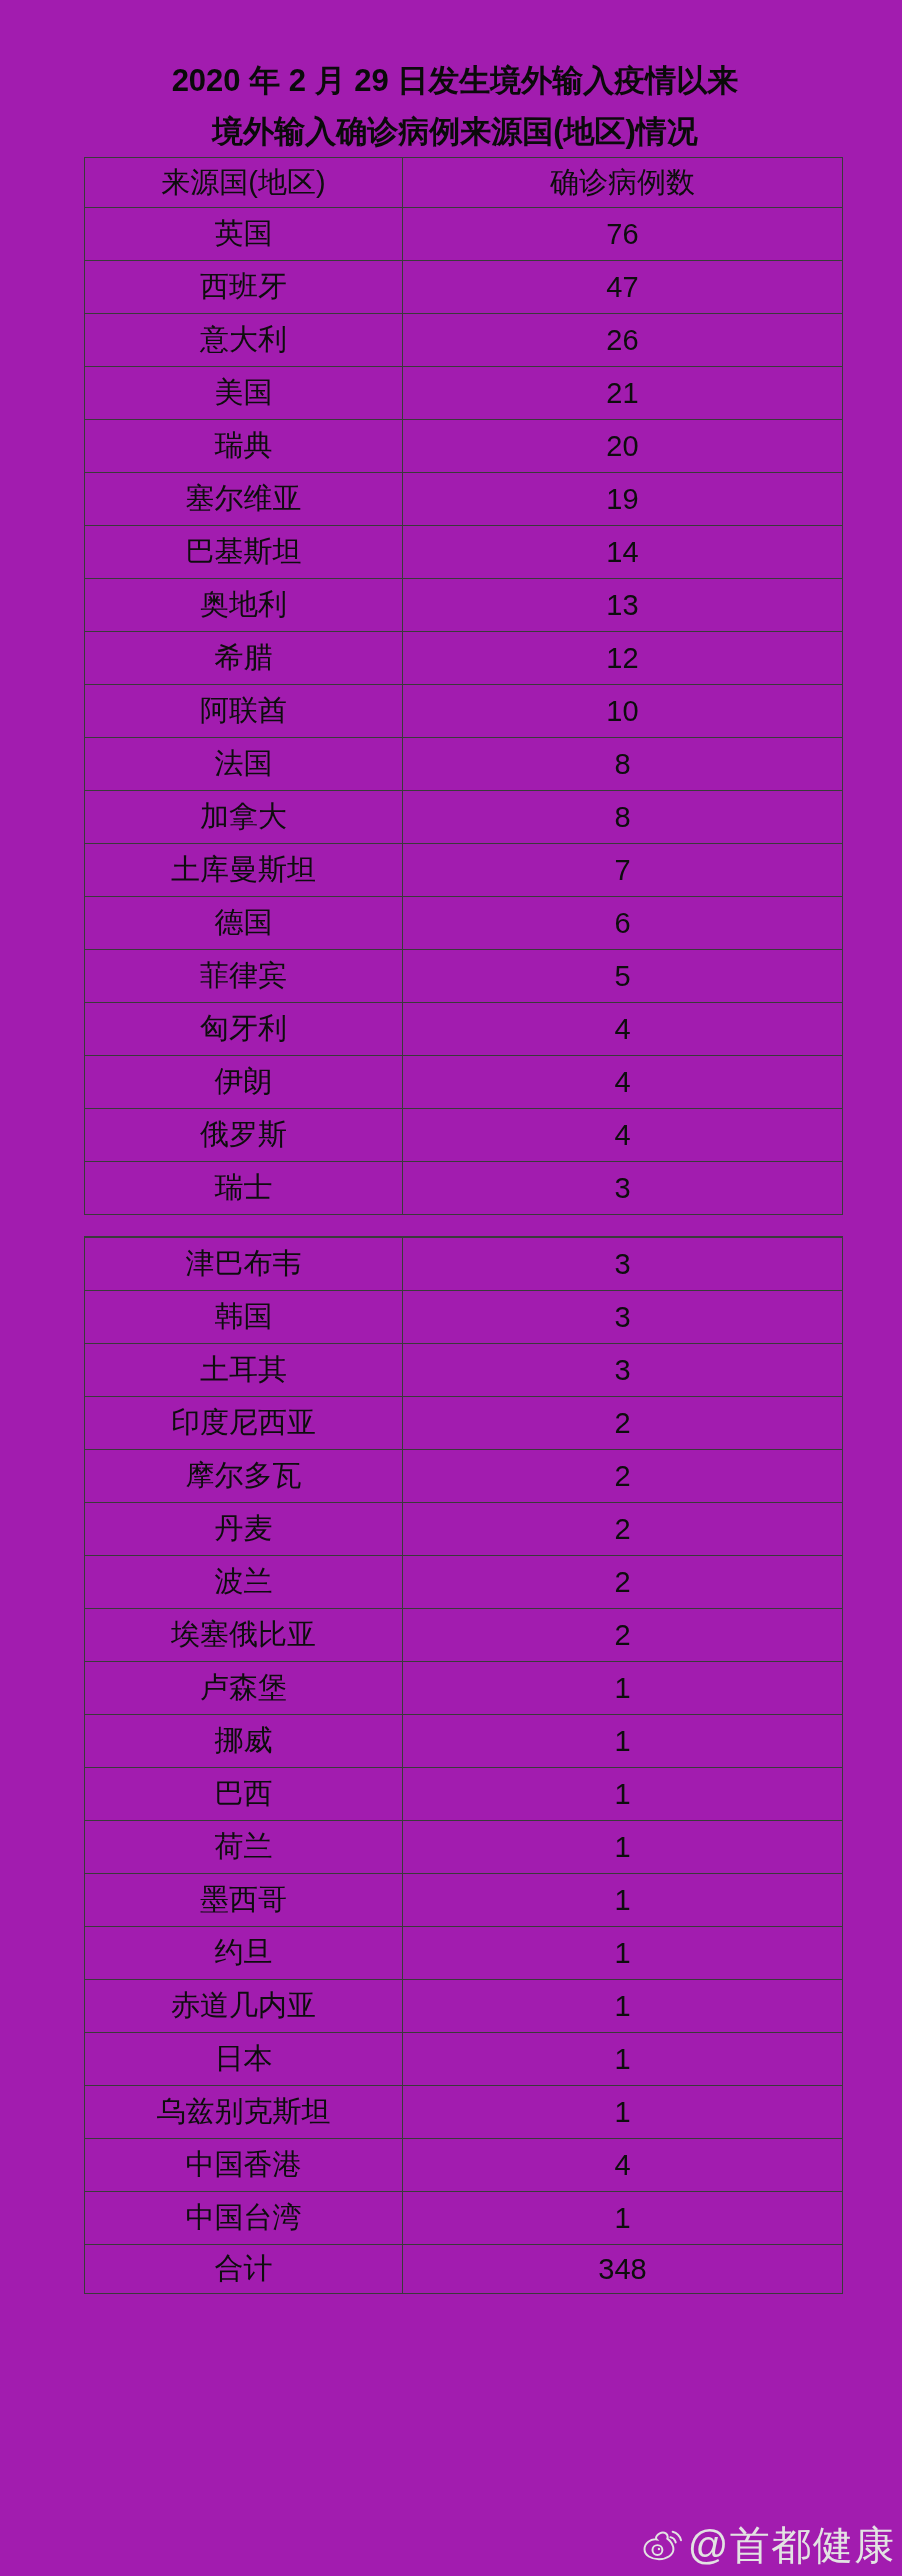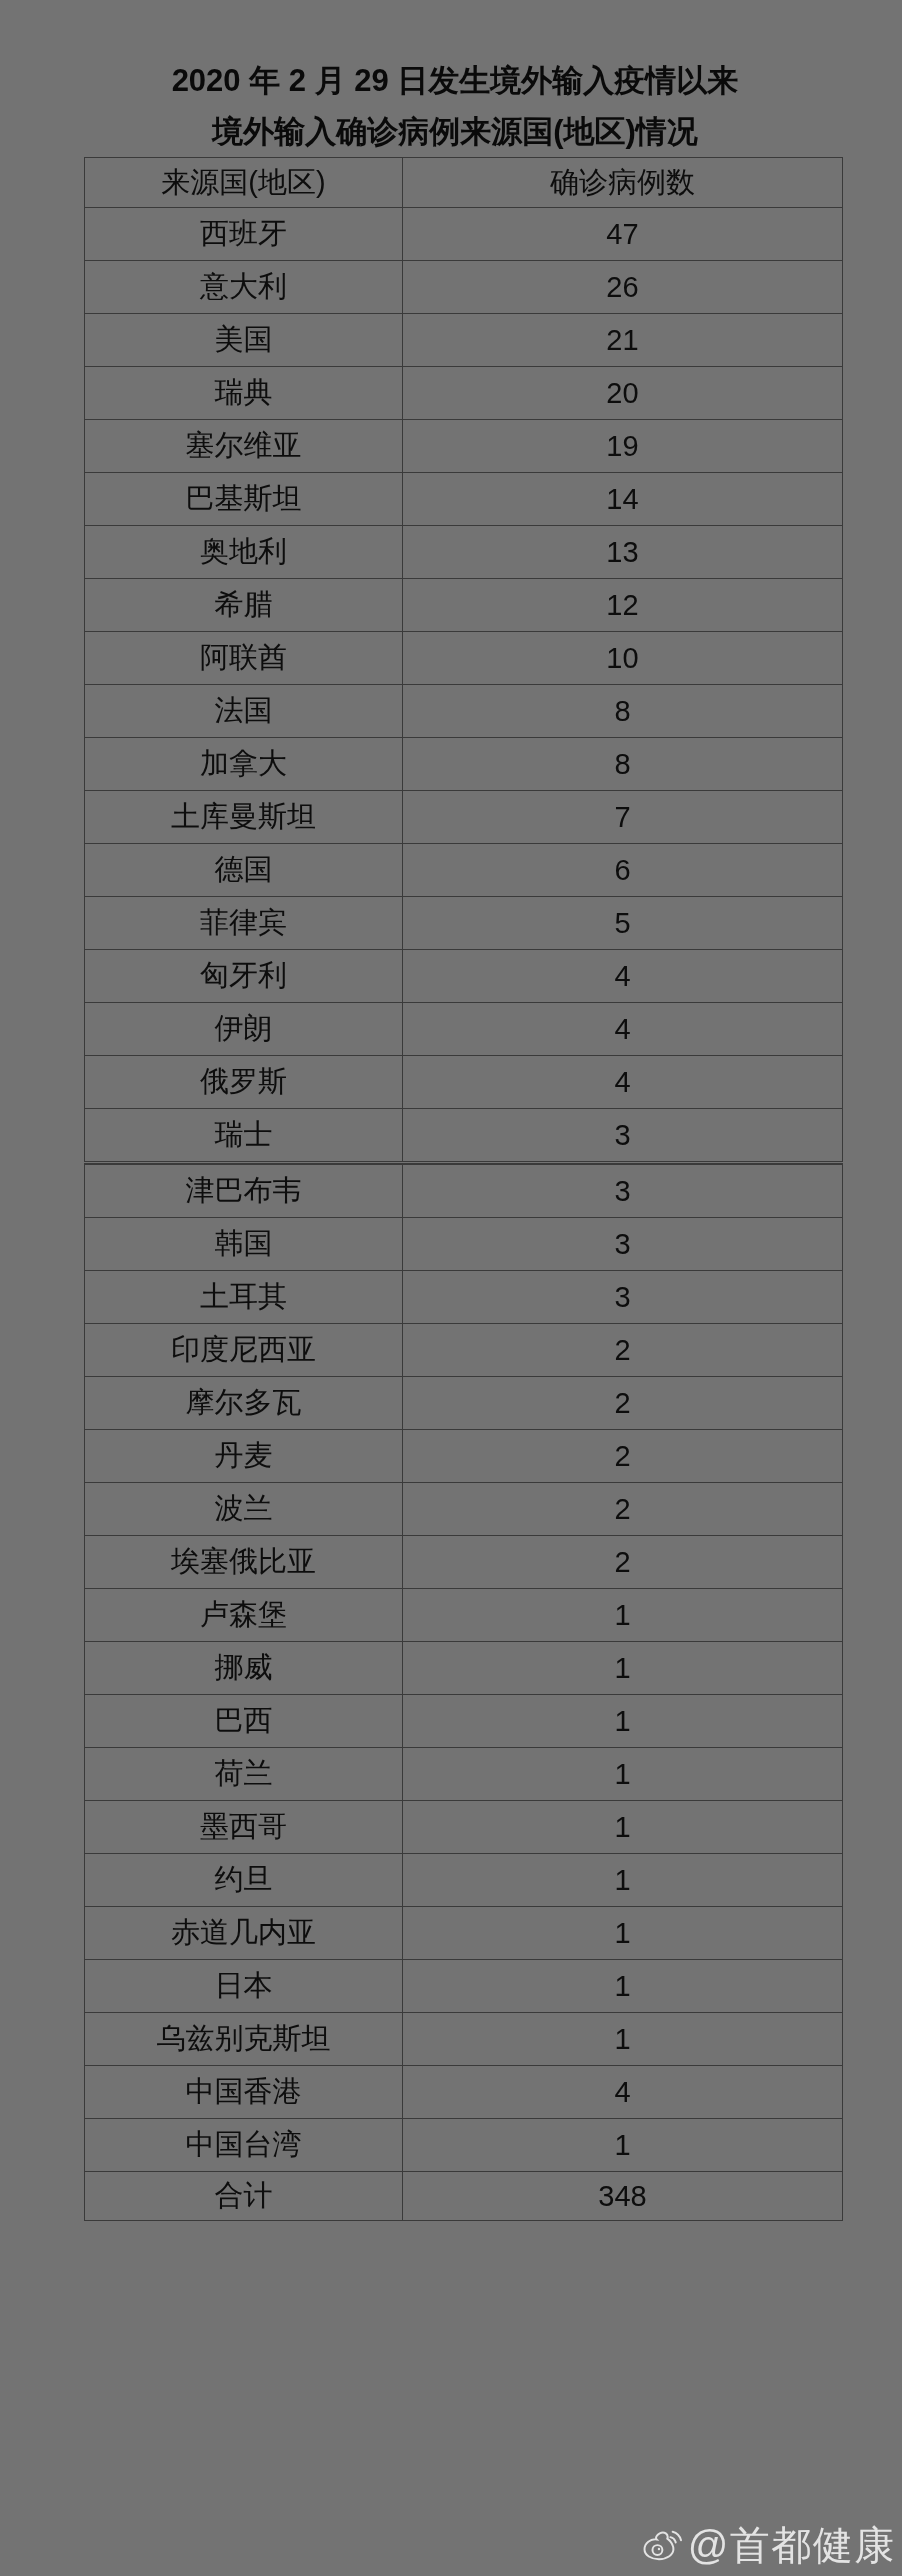--- a/index.html
+++ b/index.html
@@ -1,19 +1,19 @@
 <!DOCTYPE html>
 <html style="font-size:12.3px"><head>
 <meta charset="utf-8">
 <style>
   html,body { margin:0; padding:0; background:#ffffff; }
   .page {
     position:relative;
     width:902px; height:2576px;
-    background:#737373;
+    background:#a21caf;
     font-family:"Liberation Sans","DejaVu Sans",sans-serif;
     color:#111111;
     overflow:hidden;
   }
   .title-line {
     position:absolute; left:76px; width:758px;
     text-align:center;
     font-size:31px; font-weight:bold;
     line-height:37px;
     color:#0a0a0a;
@@ -38,21 +38,21 @@
     font-size:29px;
     font-weight:normal;
     color:#0d0d0d;
     padding:0;
     overflow:hidden;
     white-space:nowrap;
   }
   table.data thead th { height:49px; }
   table.data tbody td { height:52px; }
   table.data tfoot td { height:48px; }
-  #table-2 { margin-top:1px; }
+  #table-2 { margin-top:21px; }
   #table-2 tbody tr:first-child td { border-top-width:2.3px; }
 
   .watermark {
     position:absolute;
     right:6.2px; bottom:3.1px;
     display:flex; align-items:center;
     color:#e3e3e3;
     font-size:40px;
     letter-spacing:1.5px;
     white-space:nowrap;
@@ -75,20 +75,24 @@
           <col class="c2">
         </colgroup>
       <thead>
         <tr>
           <th>来源国(地区)</th>
           <th>确诊病例数</th>
         </tr>
       </thead>
       <tbody id="rows-1">
           <tr>
+            <td>英国</td>
+            <td>76</td>
+          </tr>
+          <tr>
             <td>西班牙</td>
             <td>47</td>
           </tr>
           <tr>
             <td>意大利</td>
             <td>26</td>
           </tr>
           <tr>
             <td>美国</td>
             <td>21</td>

